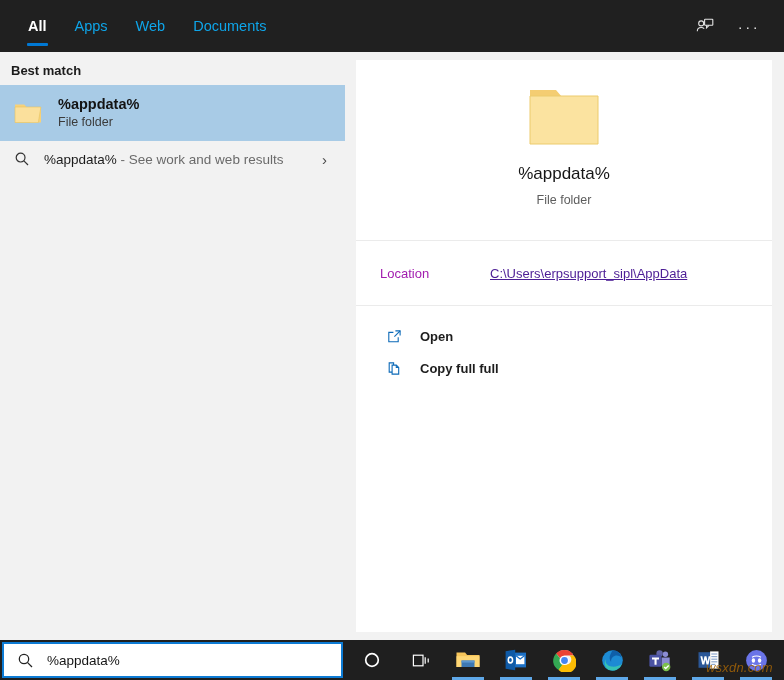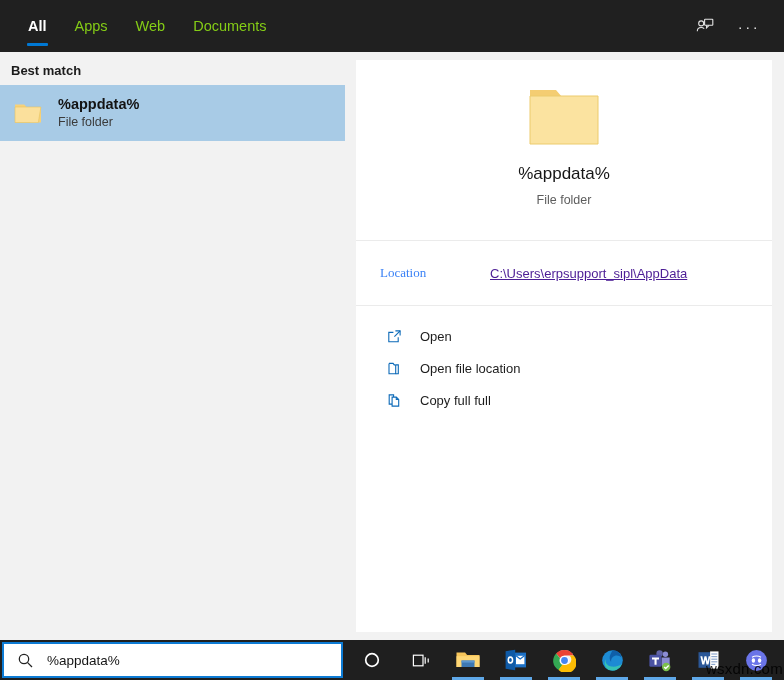--- a/index.html
+++ b/index.html
@@ -34,21 +34,21 @@
     align-items: stretch;
     height: 52px;
     margin-left: 14px;
     text-align: right;
   }
   .tab {
     position: relative;
     display: flex;
     align-items: center;
     padding: 0 14px;
-    color: #84cc16;
+    color: #0ea5e9;
     font-size: 14.5px;
     cursor: default;
     white-space: nowrap;
   }
   .tab.active {
     color: #ffffff;
     font-weight: bold;
   }
   .tab.active::after {
     content: "";
@@ -203,23 +203,22 @@
   }
   .location-block {
     height: 64px;
     display: flex;
     align-items: center;
     padding-left: 24px;
     box-sizing: border-box;
   }
   .loc-label {
     font-size: 13px;
-    color: #3b82f6;
+    color: #a21caf;
     width: 110px;
-    font-family: Liberation Serif, serif;
   }
   .loc-link {
     font-size: 13px;
     color: #4c1d95;
     text-decoration: underline;
     cursor: pointer;
   }
   .actions {
     padding-top: 14px;
   }
@@ -234,20 +233,21 @@
     width: 20px;
     display: flex;
     align-items: center;
     justify-content: center;
     color: #0d6ab8;
   }
   .action-label {
     margin-left: 16px;
     font-size: 13px;
     color: #1d1d1d;
+    font-weight: bold;
   }
 
   
   .bottom {
     position: absolute;
     left: 0; top: 640px;
     width: 784px; height: 40px;
     background: #1f1f1f;
   }
   .searchbox {
@@ -291,25 +291,26 @@
     bottom: 0;
     left: 8px;
     right: 8px;
     height: 3px;
     background: #5fa8e8;
   }
   .watermark {
     position: absolute;
     left: 706px;
     top: 660px;
-    font-size: 15px;
-    color: #000000;
+    font-size: 13px;
+    color: #a16207;
     opacity: .85;
     letter-spacing: .2px;
     pointer-events: none;
+    font-style: italic;
   }
   svg { display: block; }
 </style>
 </head>
 <body>
 
 <div class="screen">
 
   <div class="header">
     <div class="tabs">
@@ -365,20 +366,33 @@
             <path d="M3 10h25.9l-2.6 15.5H3z" fill="none" stroke="#e8c45f" stroke-width="0.6"></path>
           </svg>
         </span>
         <div class="result-texts">
           <div class="result-title">%appdata%</div>
           <div class="result-sub">File folder</div>
         </div>
       </div>
 
 
+      <div class="web-row">
+        <span class="mag">
+          <svg width="16" height="16" viewBox="0 0 16 16" fill="none" stroke="#333" stroke-width="1.2">
+            <circle cx="6.6" cy="6.6" r="4.4"></circle>
+            <path d="M9.9 9.9L14 14"></path>
+          </svg>
+        </span>
+        <div class="web-text">
+          <span class="q">%appdata%</span>
+          <span class="desc">- See work and web results</span>
+        </div>
+        <span class="chev">›</span>
+      </div>
     </div>
 
     <div class="preview">
       <div class="preview-hero">
         <span>
           <svg width="76" height="66" viewBox="0 0 76 66">
             <path d="M4 8h26l6 7h36v45H4z" fill="#f4cd72"></path>
             <path d="M40 18h24v39H40z" fill="#ffffff" stroke="#dcdcdc" stroke-width="1"></path>
             <g fill="#9fb9d6">
               <rect x="43" y="22" width="18" height="2"></rect>
@@ -412,30 +426,20 @@
           <span class="action-icon">
             <svg width="15" height="15" viewBox="0 0 15 15" fill="none" stroke="#0d6ab8" stroke-width="1.1">
               <path d="M11.2 8.2v4.6H1.8V3.4h4.6"></path>
               <path d="M8.4 1.9h4.7v4.7"></path>
               <path d="M13.1 1.9L7.4 7.6"></path>
             </svg>
           </span>
           <span class="action-label">Open</span>
         </div>
 
-        <div class="action-row">
-          <span class="action-icon">
-            <svg width="15" height="15" viewBox="0 0 15 15" fill="none" stroke="#0d6ab8" stroke-width="1.1">
-              <path d="M2 2.4h4.1l1.1 1.5h1.5"></path>
-              <path d="M2 2.4v10.3h6.7V3.9"></path>
-              <path d="M8.7 3.9h2.6v8.8H8.7"></path>
-            </svg>
-          </span>
-          <span class="action-label">Open file location</span>
-        </div>
 
         <div class="action-row">
           <span class="action-icon">
             <svg width="15" height="15" viewBox="0 0 15 15" fill="none" stroke="#0d6ab8" stroke-width="1.1">
               <path d="M2.2 1.9h4.4v9.2H2.2z"></path>
               <path d="M5.1 4.1h4.2l2.4 2.4v6.6H5.1z" fill="#ffffff"></path>
               <path d="M9.3 4.1v2.4h2.4"></path>
             </svg>
           </span>
           <span class="action-label">Copy full full</span>

